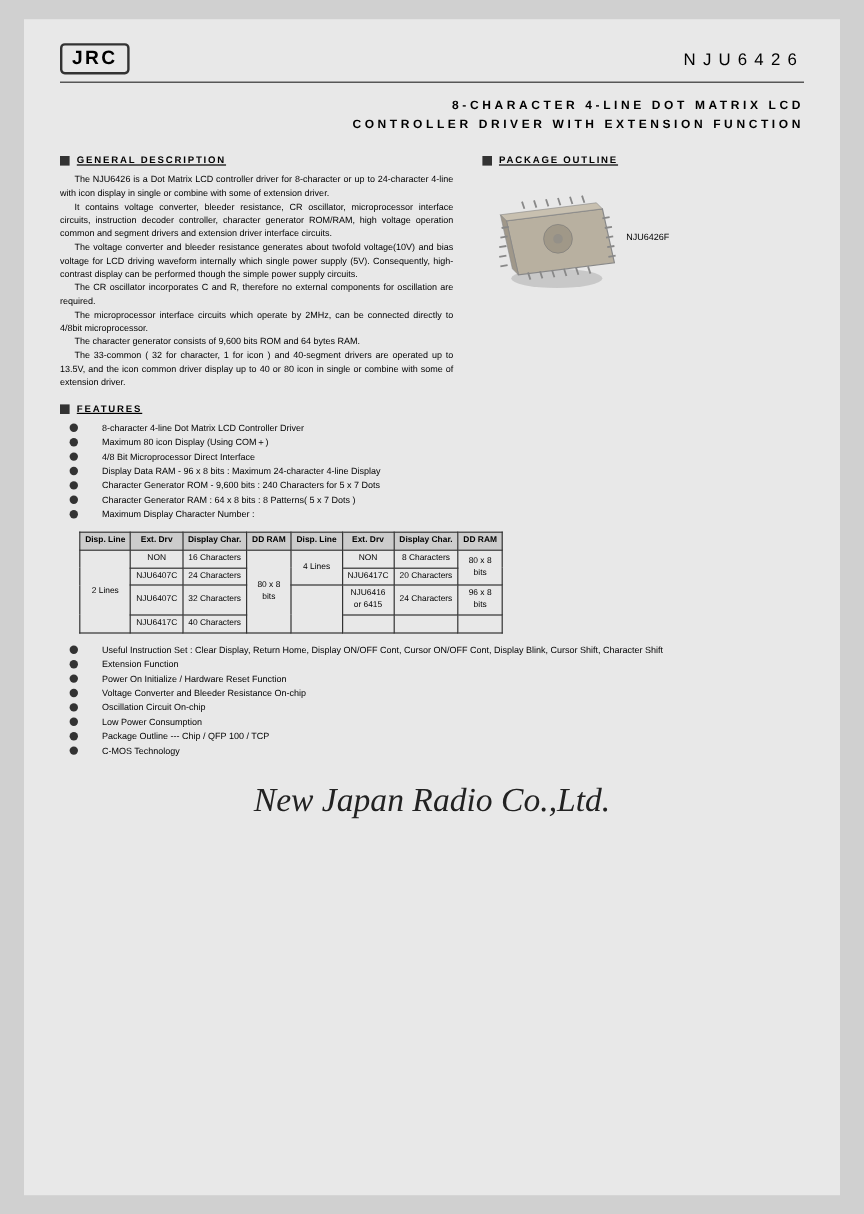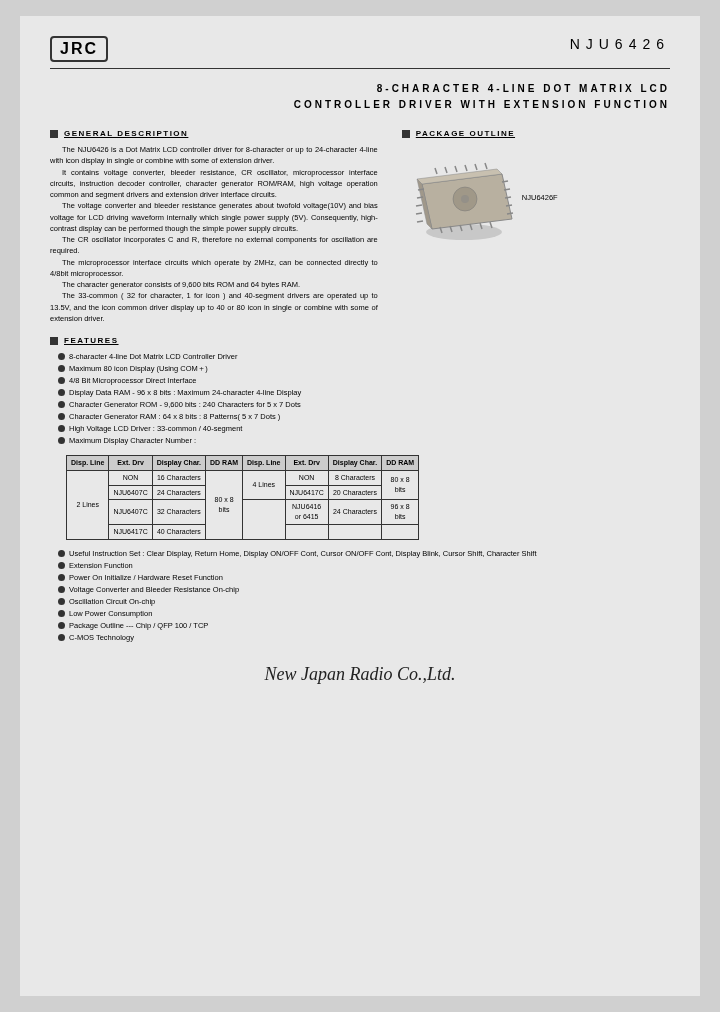--- a/index.html
+++ b/index.html
@@ -16,21 +16,21 @@
       background: #e8e8e8;
       width: 680px;
       min-height: 980px;
       margin: 16px;
       padding: 20px 30px 30px 30px;
       position: relative;
     }
     .header {
       display: flex;
       justify-content: space-between;
-      align-items: flex-start;
+      align-items: center;
       border-bottom: 1.5px solid #333;
       padding-bottom: 6px;
       margin-bottom: 10px;
     }
     .jrc-logo {
       border: 2px solid #333;
       border-radius: 4px;
       padding: 2px 8px;
       font-size: 16px;
       font-weight: bold;
@@ -111,21 +111,21 @@
     .bullet-list {
       list-style: none;
       padding-left: 8px;
     }
     .bullet-list li {
       font-size: 7.5px;
       font-family: Arial, sans-serif;
       line-height: 1.6;
       display: flex;
       align-items: flex-start;
-      gap: 4px;
+      gap: 20px;
     }
     .bullet-dot {
       width: 7px;
       height: 7px;
       border-radius: 50%;
       background: #333;
       flex-shrink: 0;
       margin-top: 2px;
     }
     .table-wrapper {
@@ -145,21 +145,21 @@
     }
     table th {
       background: #ccc;
       font-weight: bold;
     }
     .footer-logo {
       text-align: center;
       margin-top: 20px;
       font-family: 'Times New Roman', serif;
       font-style: italic;
-      font-size: 18px;
+      font-size: 28px;
       color: #222;
     }
   </style>
 </head>
 <body>
 
 <div class="page">
 
   <div class="header">
     <div class="jrc-logo">JRC</div>
@@ -265,24 +265,20 @@
       <li>
           <div class="bullet-dot"></div>
           <span>Character Generator ROM - 9,600 bits : 240 Characters for 5 x 7 Dots</span>
         </li>
       <li>
           <div class="bullet-dot"></div>
           <span>Character Generator RAM : 64 x 8 bits  : 8 Patterns( 5 x 7 Dots )</span>
         </li>
       <li>
           <div class="bullet-dot"></div>
-          <span>High Voltage LCD Driver : 33-common / 40-segment</span>
-        </li>
-      <li>
-          <div class="bullet-dot"></div>
           <span>Maximum Display Character Number :</span>
         </li>
     </ul>
 
     <div class="table-wrapper">
       <table>
         <thead>
           <tr>
             <th>Disp. Line</th>
             <th>Ext. Drv</th>

